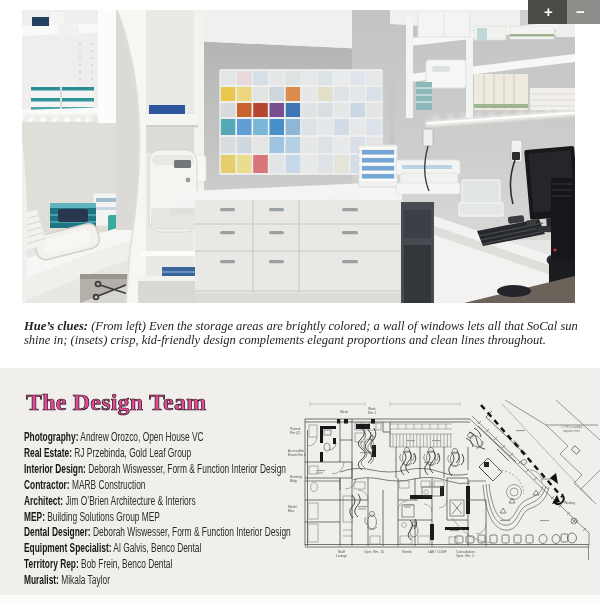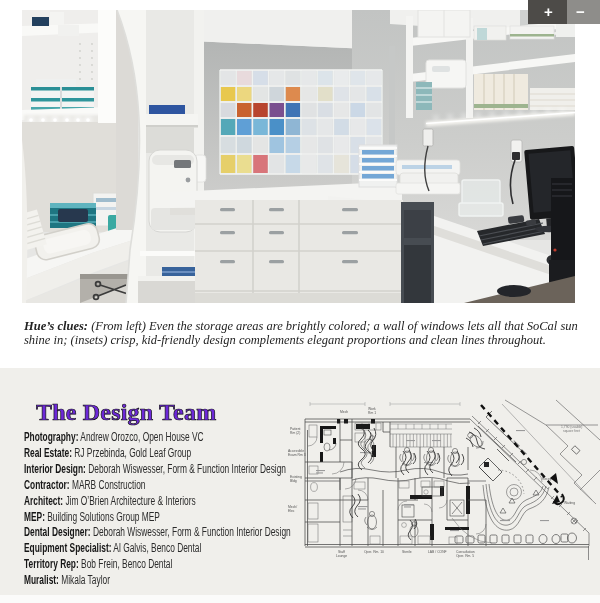--- a/index.html
+++ b/index.html
@@ -3,21 +3,21 @@
 <meta charset="utf-8">
 <style>
   html,body{margin:0;padding:0;}
   body{width:600px;height:603px;position:relative;background:#ffffff;overflow:hidden;
        font-family:"Liberation Sans",sans-serif;}
   .abs{position:absolute;}
   .caption{left:24px;top:319px;width:560px;font:italic 12.5px/14.3px "Liberation Serif",serif;color:#232323;}
   .caption b{font-weight:bold;}
   .team{left:0;top:368px;width:600px;height:227px;background:#f0efeb;}
   .teamfoot{left:0;top:595px;width:600px;height:8px;background:#fbfbfa;}
-  h2.dt{position:absolute;left:24px;top:387px;margin:12px;font:bold 24px "Liberation Serif",serif;color:#6d28d9;letter-spacing:.2px;-webkit-text-stroke:0.7px #131313;}
+  h2.dt{position:absolute;left:24px;top:387px;margin:2px;font:bold 24px "Liberation Serif",serif;color:#ec4899;letter-spacing:.2px;-webkit-text-stroke:0.7px #131313;}
   .credits{left:24px;top:430px;color:#2b2b2b;}
   .credits div{white-space:nowrap;font-size:12.5px;line-height:15.9px;transform:scaleX(.67);transform-origin:0 50%;}
   .credits b{color:#161616;}
   .zoomctl{left:528px;top:0;width:72px;height:24px;color:#fff;}
   .zoomctl .seg1{position:absolute;left:0;top:0;width:39px;height:24px;background:#4d4b48;}
   .zoomctl .seg2{position:absolute;left:39px;top:0;width:33px;height:24px;background:#8e8d8a;}
   .zoomctl span{position:absolute;top:1px;font:bold 15px/22px "Liberation Sans",sans-serif;}
 </style>
 </head>
 <body>

